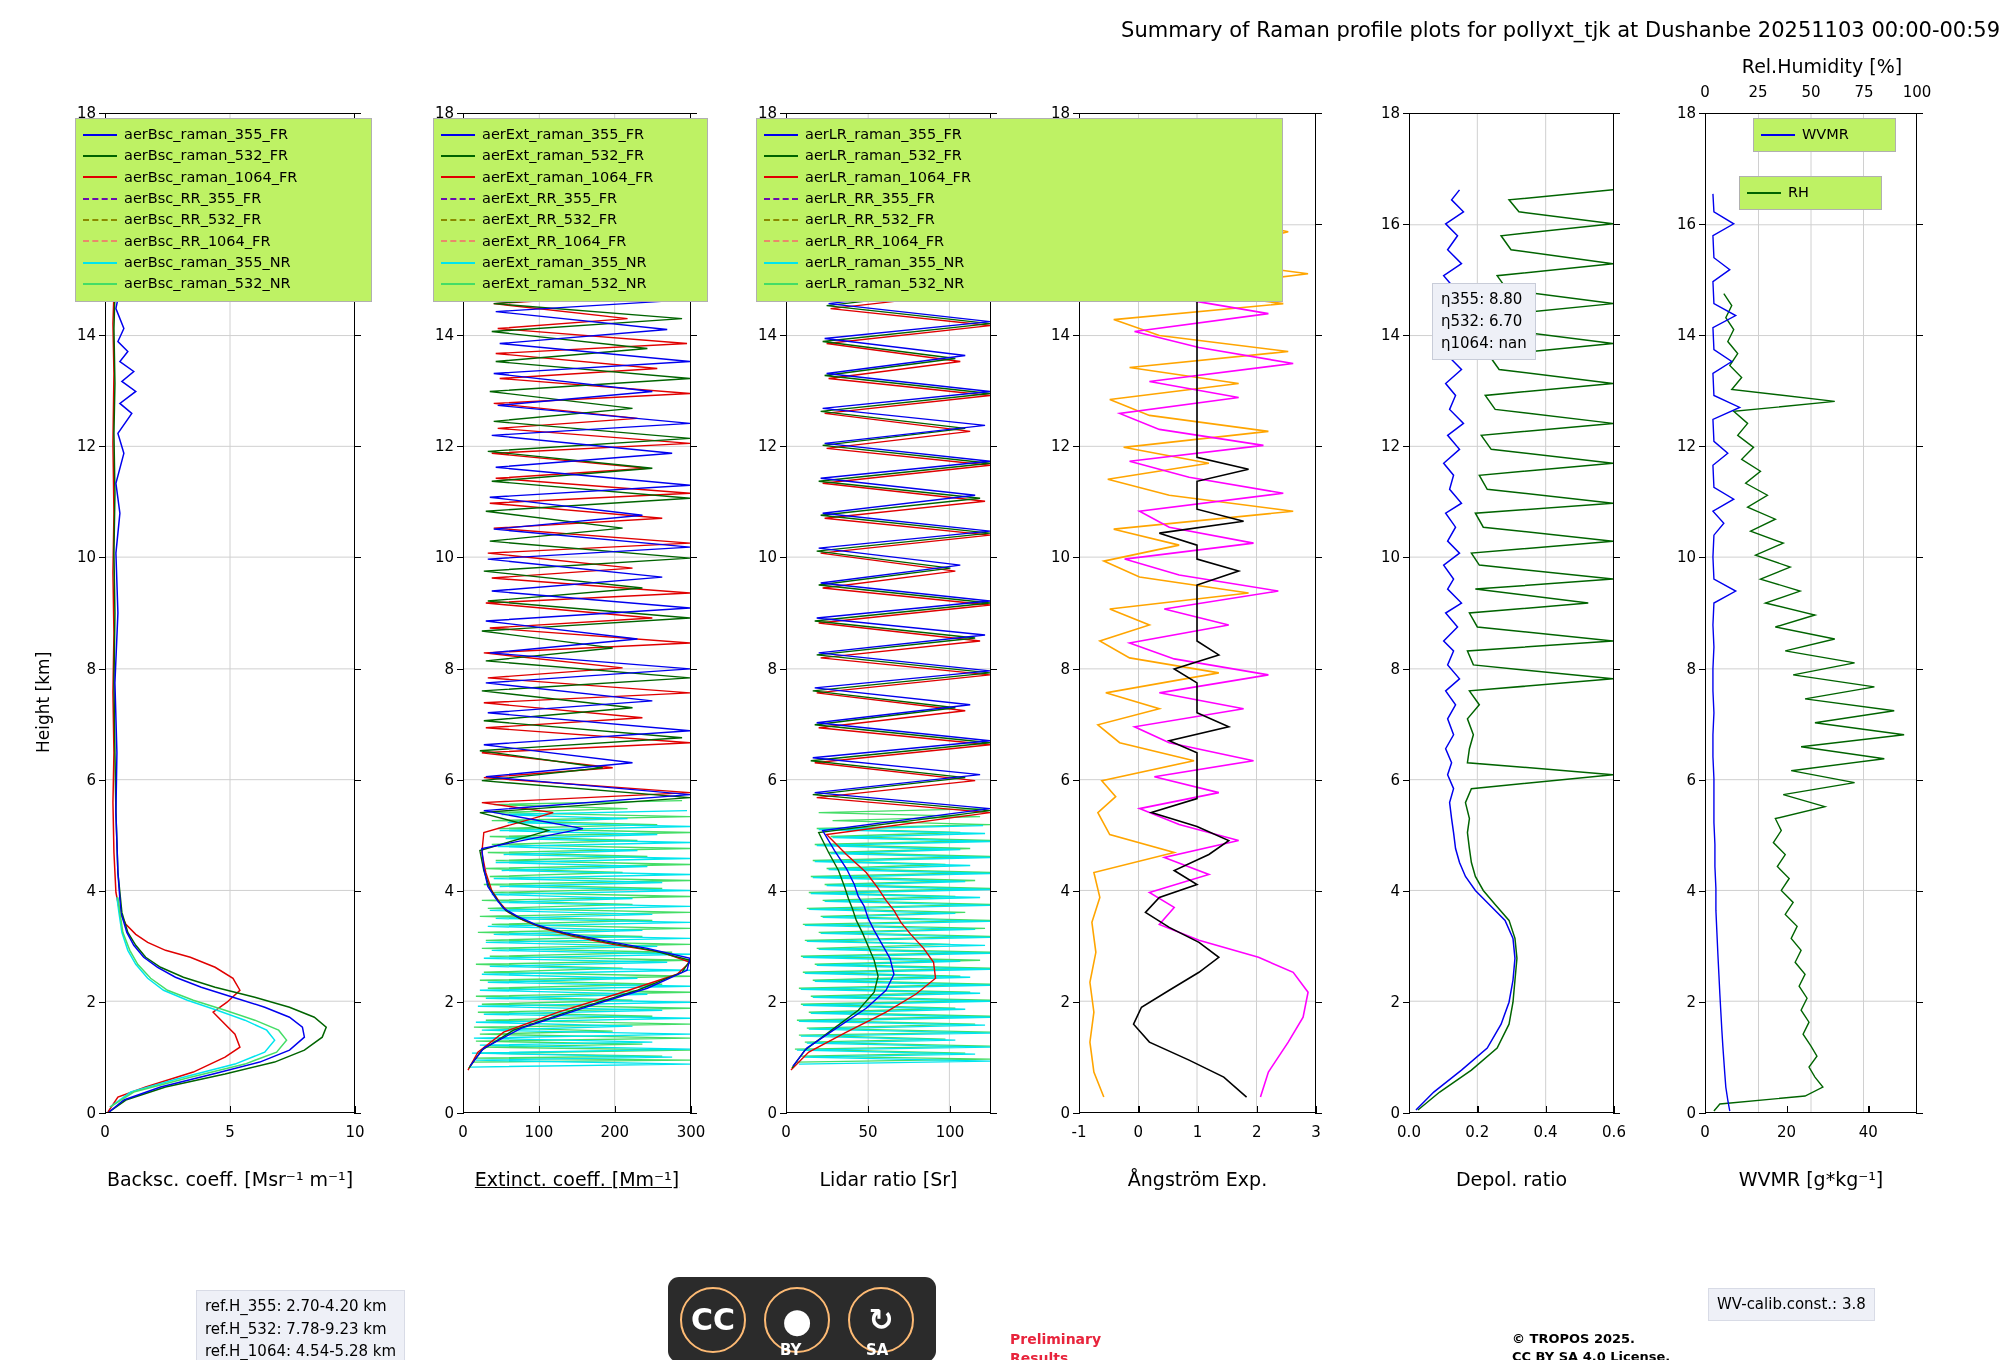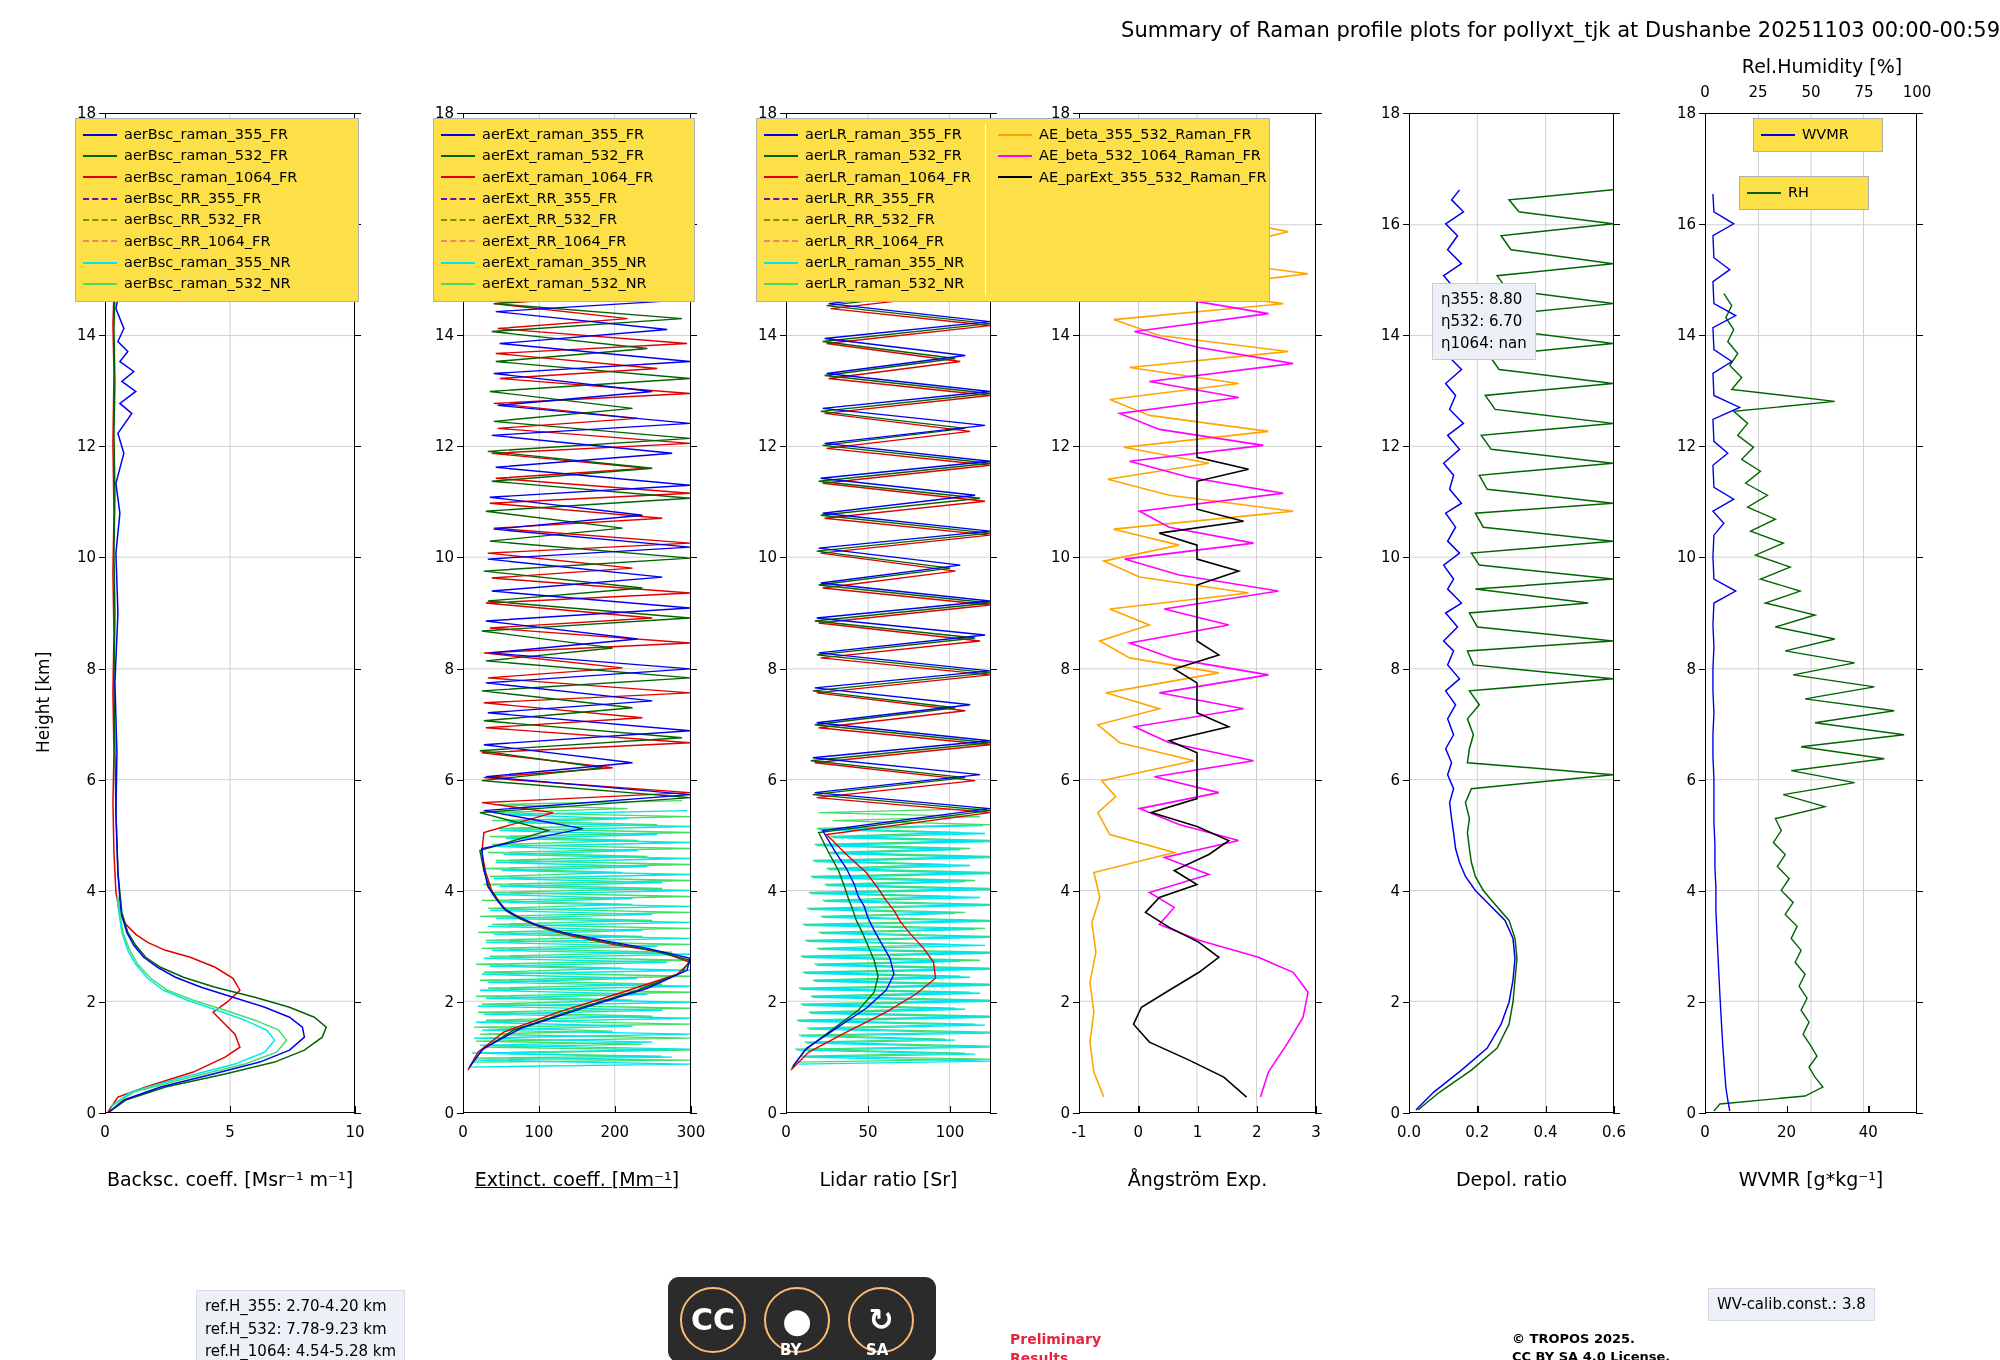--- a/index.html
+++ b/index.html
@@ -28,22 +28,22 @@
   .xtickmark{position:absolute;bottom:-6px;width:1.3px;height:7px;background:#000;}
   .xlabel{
     position:absolute;top:auto;bottom:40px;left:0;width:100%;text-align:center;
     font-size:19px;
   }
   .ylabel{
     position:absolute;font-size:17px;transform:rotate(-90deg);
     transform-origin:left top;white-space:nowrap;
   }
   .legend{
-    position:absolute;background:#fde047;border:1px solid #b0b0b0;
-    font-size:14.5px;padding:5px 5px 6px 7px;z-index:30;
+    position:absolute;background:#bef264;border:1px solid #b0b0b0;
+    font-size:14.5px;padding:5px 18px 6px 7px;z-index:30;
     line-height:1.47;
   }
   .legend .row{display:flex;align-items:center;white-space:nowrap;}
   .legend .ln{display:inline-block;width:34px;height:0;border-top-width:2px;margin-right:7px;}
   .legend .lbl{display:inline-block;}
   .legend.two{display:flex;gap:14px;}
   .legend.two .col{display:block;}
   .annot{
     position:absolute;background:#eef0f7;border:1px solid #c8ccd8;
     font-size:15px;padding:5px 8px;line-height:1.45;z-index:40;
@@ -329,34 +329,20 @@
         </div>
       <div class="row">
           <span class="ln" style="border-top-style:solid;border-color:#00e5ee;"></span>
           <span class="lbl">aerLR_raman_355_NR</span>
         </div>
       <div class="row">
           <span class="ln" style="border-top-style:solid;border-color:#44dd66;"></span>
           <span class="lbl">aerLR_raman_532_NR</span>
         </div>
     </div>
-    <div class="col" style="padding-left:12px;border-left:1px solid #fff;">
-      <div class="row">
-          <span class="ln" style="border-top-style:solid;border-color:#ffa500;"></span>
-          <span class="lbl">AE_beta_355_532_Raman_FR</span>
-        </div>
-      <div class="row">
-          <span class="ln" style="border-top-style:solid;border-color:#ff00ff;"></span>
-          <span class="lbl">AE_beta_532_1064_Raman_FR</span>
-        </div>
-      <div class="row">
-          <span class="ln" style="border-top-style:solid;border-color:#000000;"></span>
-          <span class="lbl">AE_parExt_355_532_Raman_FR</span>
-        </div>
-    </div>
   </div>
   <div style="position:absolute;left:0;top:0;width:100%;height:1000px;">
     <div class="ytick" style="top:1000px;">0</div>
       <div class="ytickmark" style="top:1000px;"></div>
       <div class="ytickmark r" style="top:1000px;"></div>
     <div class="ytick" style="top:889px;">2</div>
       <div class="ytickmark" style="top:889px;"></div>
       <div class="ytickmark r" style="top:889px;"></div>
     <div class="ytick" style="top:778px;">4</div>
       <div class="ytickmark" style="top:778px;"></div>

